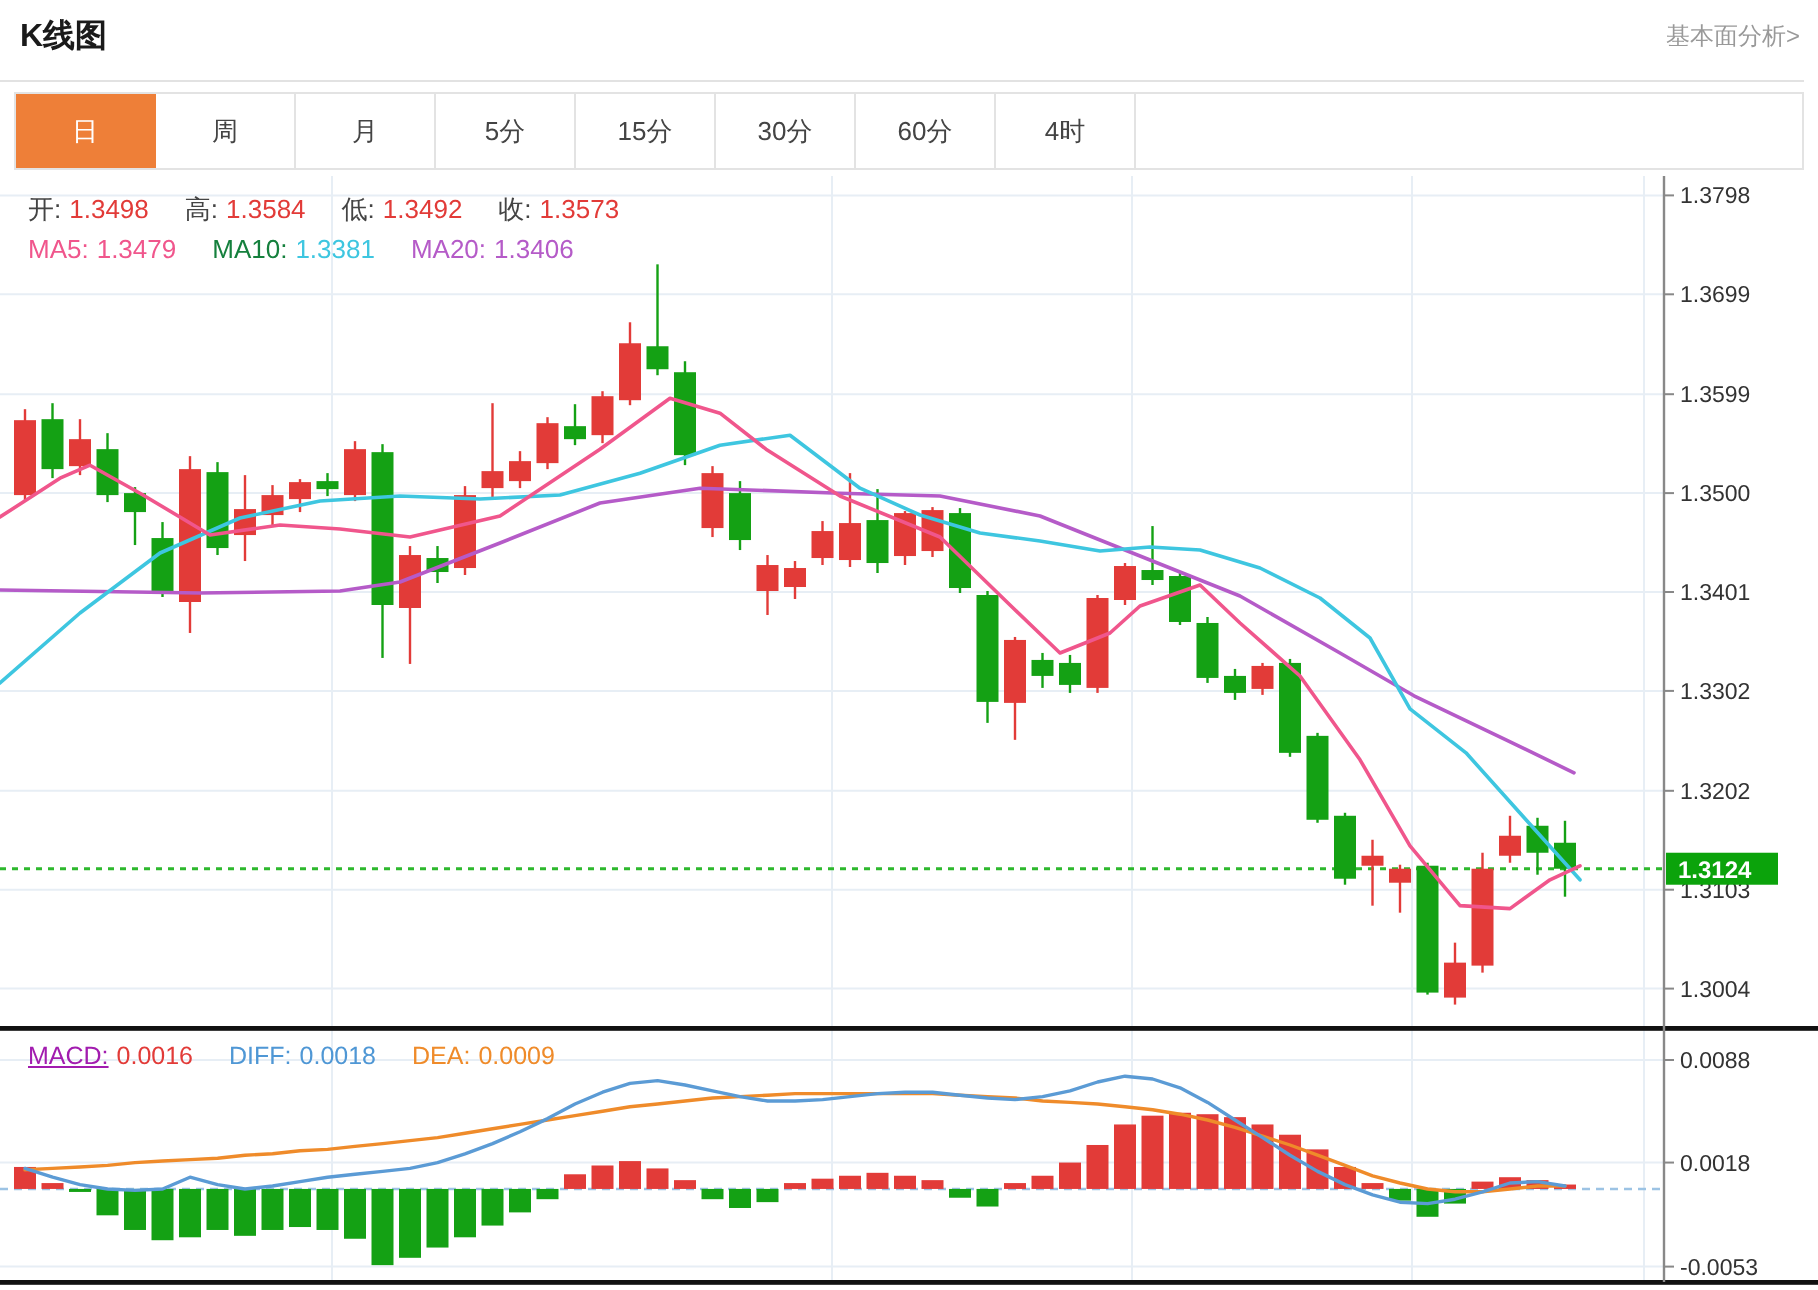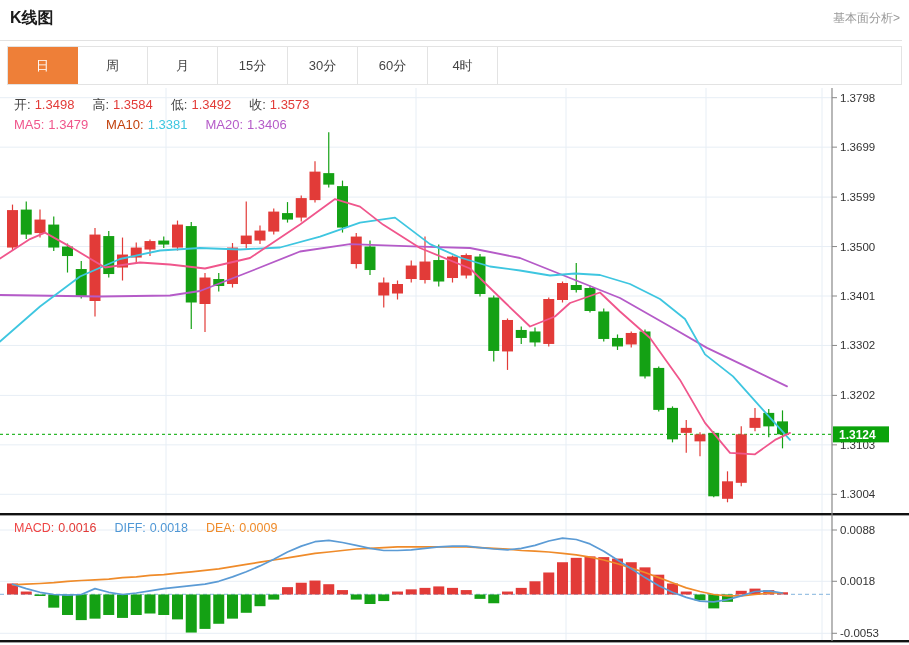--- a/index.html
+++ b/index.html
@@ -31,20 +31,21 @@
 <div id="app">
 
   <div class="page-title">K线图</div>
   <a class="fundamental-link">基本面分析&gt;</a>
   <div class="header-divider"></div>
 
   <div class="tabbar" id="tabbar">
       <div class="tab active" style="background: rgb(238, 127, 56);">日</div>
       <div class="tab">周</div>
       <div class="tab">月</div>
+      <div class="tab">5分</div>
       <div class="tab">15分</div>
       <div class="tab">30分</div>
       <div class="tab">60分</div>
       <div class="tab">4时</div>
     </div>
 
   <div class="chart-wrap">
     <svg id="chart-svg" width="909" height="557" xmlns="http://www.w3.org/2000/svg">
         <line x1="166" y1="0" x2="166" y2="553" stroke="#e7eef5" stroke-width="1"></line>
         <line x1="416" y1="0" x2="416" y2="553" stroke="#e7eef5" stroke-width="1"></line>
@@ -265,17 +266,17 @@
         <line x1="832" y1="442" x2="837" y2="442" stroke="#888888" stroke-width="1"></line>
         <text x="840" y="446" font-size="11.5" fill="#333333" font-family="Liberation Sans, DejaVu Sans, sans-serif">0.0088</text>
         <line x1="832" y1="493.28200000000004" x2="837" y2="493.28200000000004" stroke="#888888" stroke-width="1"></line>
         <text x="840" y="497.28200000000004" font-size="11.5" fill="#333333" font-family="Liberation Sans, DejaVu Sans, sans-serif">0.0018</text>
         <line x1="832" y1="545.2966" x2="837" y2="545.2966" stroke="#888888" stroke-width="1"></line>
         <text x="840" y="549.2966" font-size="11.5" fill="#333333" font-family="Liberation Sans, DejaVu Sans, sans-serif">-0.0053</text>
         <rect x="833" y="338.3629999999995" width="56" height="16" fill="#0ba30b"></rect>
         <text x="839" y="350.8629999999995" font-size="12" font-weight="bold" fill="#ffffff" font-family="Liberation Sans, DejaVu Sans, sans-serif">1.3124</text>
       </svg>
     <div class="info-row" id="main-info-1"><span style="color: rgb(68, 68, 68);">开:</span><span class="gap" style="color: rgb(226, 59, 56);">1.3498</span><span style="color: rgb(68, 68, 68);">高:</span><span class="gap" style="color: rgb(226, 59, 56);">1.3584</span><span style="color: rgb(68, 68, 68);">低:</span><span class="gap" style="color: rgb(226, 59, 56);">1.3492</span><span style="color: rgb(68, 68, 68);">收:</span><span class="gap" style="color: rgb(226, 59, 56);">1.3573</span></div>
-    <div class="info-row" id="main-info-2"><span style="color: rgb(240, 86, 140);">MA5:</span><span class="gap" style="color: rgb(240, 86, 140);">1.3479</span><span style="color: #c2410c;">MA10:</span><span class="gap" style="color: rgb(62, 198, 224);">1.3381</span><span style="color: rgb(181, 91, 200);">MA20:</span><span class="gap" style="color: rgb(181, 91, 200);">1.3406</span></div>
-    <div class="info-row" id="macd-info"><span style="color: #ef4444;">MACD:</span><span class="gap" style="color: rgb(226, 59, 56);">0.0016</span><span style="color: rgb(79, 151, 213);">DIFF:</span><span class="gap" style="color: rgb(79, 151, 213);">0.0018</span><span style="color: rgb(239, 139, 42);">DEA:</span><span class="gap" style="color: rgb(239, 139, 42);">0.0009</span></div>
+    <div class="info-row" id="main-info-2"><span style="color: rgb(240, 86, 140);">MA5:</span><span class="gap" style="color: rgb(240, 86, 140);">1.3479</span><span style="color: #15803d;">MA10:</span><span class="gap" style="color: rgb(62, 198, 224);">1.3381</span><span style="color: rgb(181, 91, 200);">MA20:</span><span class="gap" style="color: rgb(181, 91, 200);">1.3406</span></div>
+    <div class="info-row" id="macd-info"><span style="color: #a21caf; text-decoration: underline;">MACD:</span><span class="gap" style="color: rgb(226, 59, 56);">0.0016</span><span style="color: rgb(79, 151, 213);">DIFF:</span><span class="gap" style="color: rgb(79, 151, 213);">0.0018</span><span style="color: rgb(239, 139, 42);">DEA:</span><span class="gap" style="color: rgb(239, 139, 42);">0.0009</span></div>
   </div>
 
 </div>
 
 </body></html>

